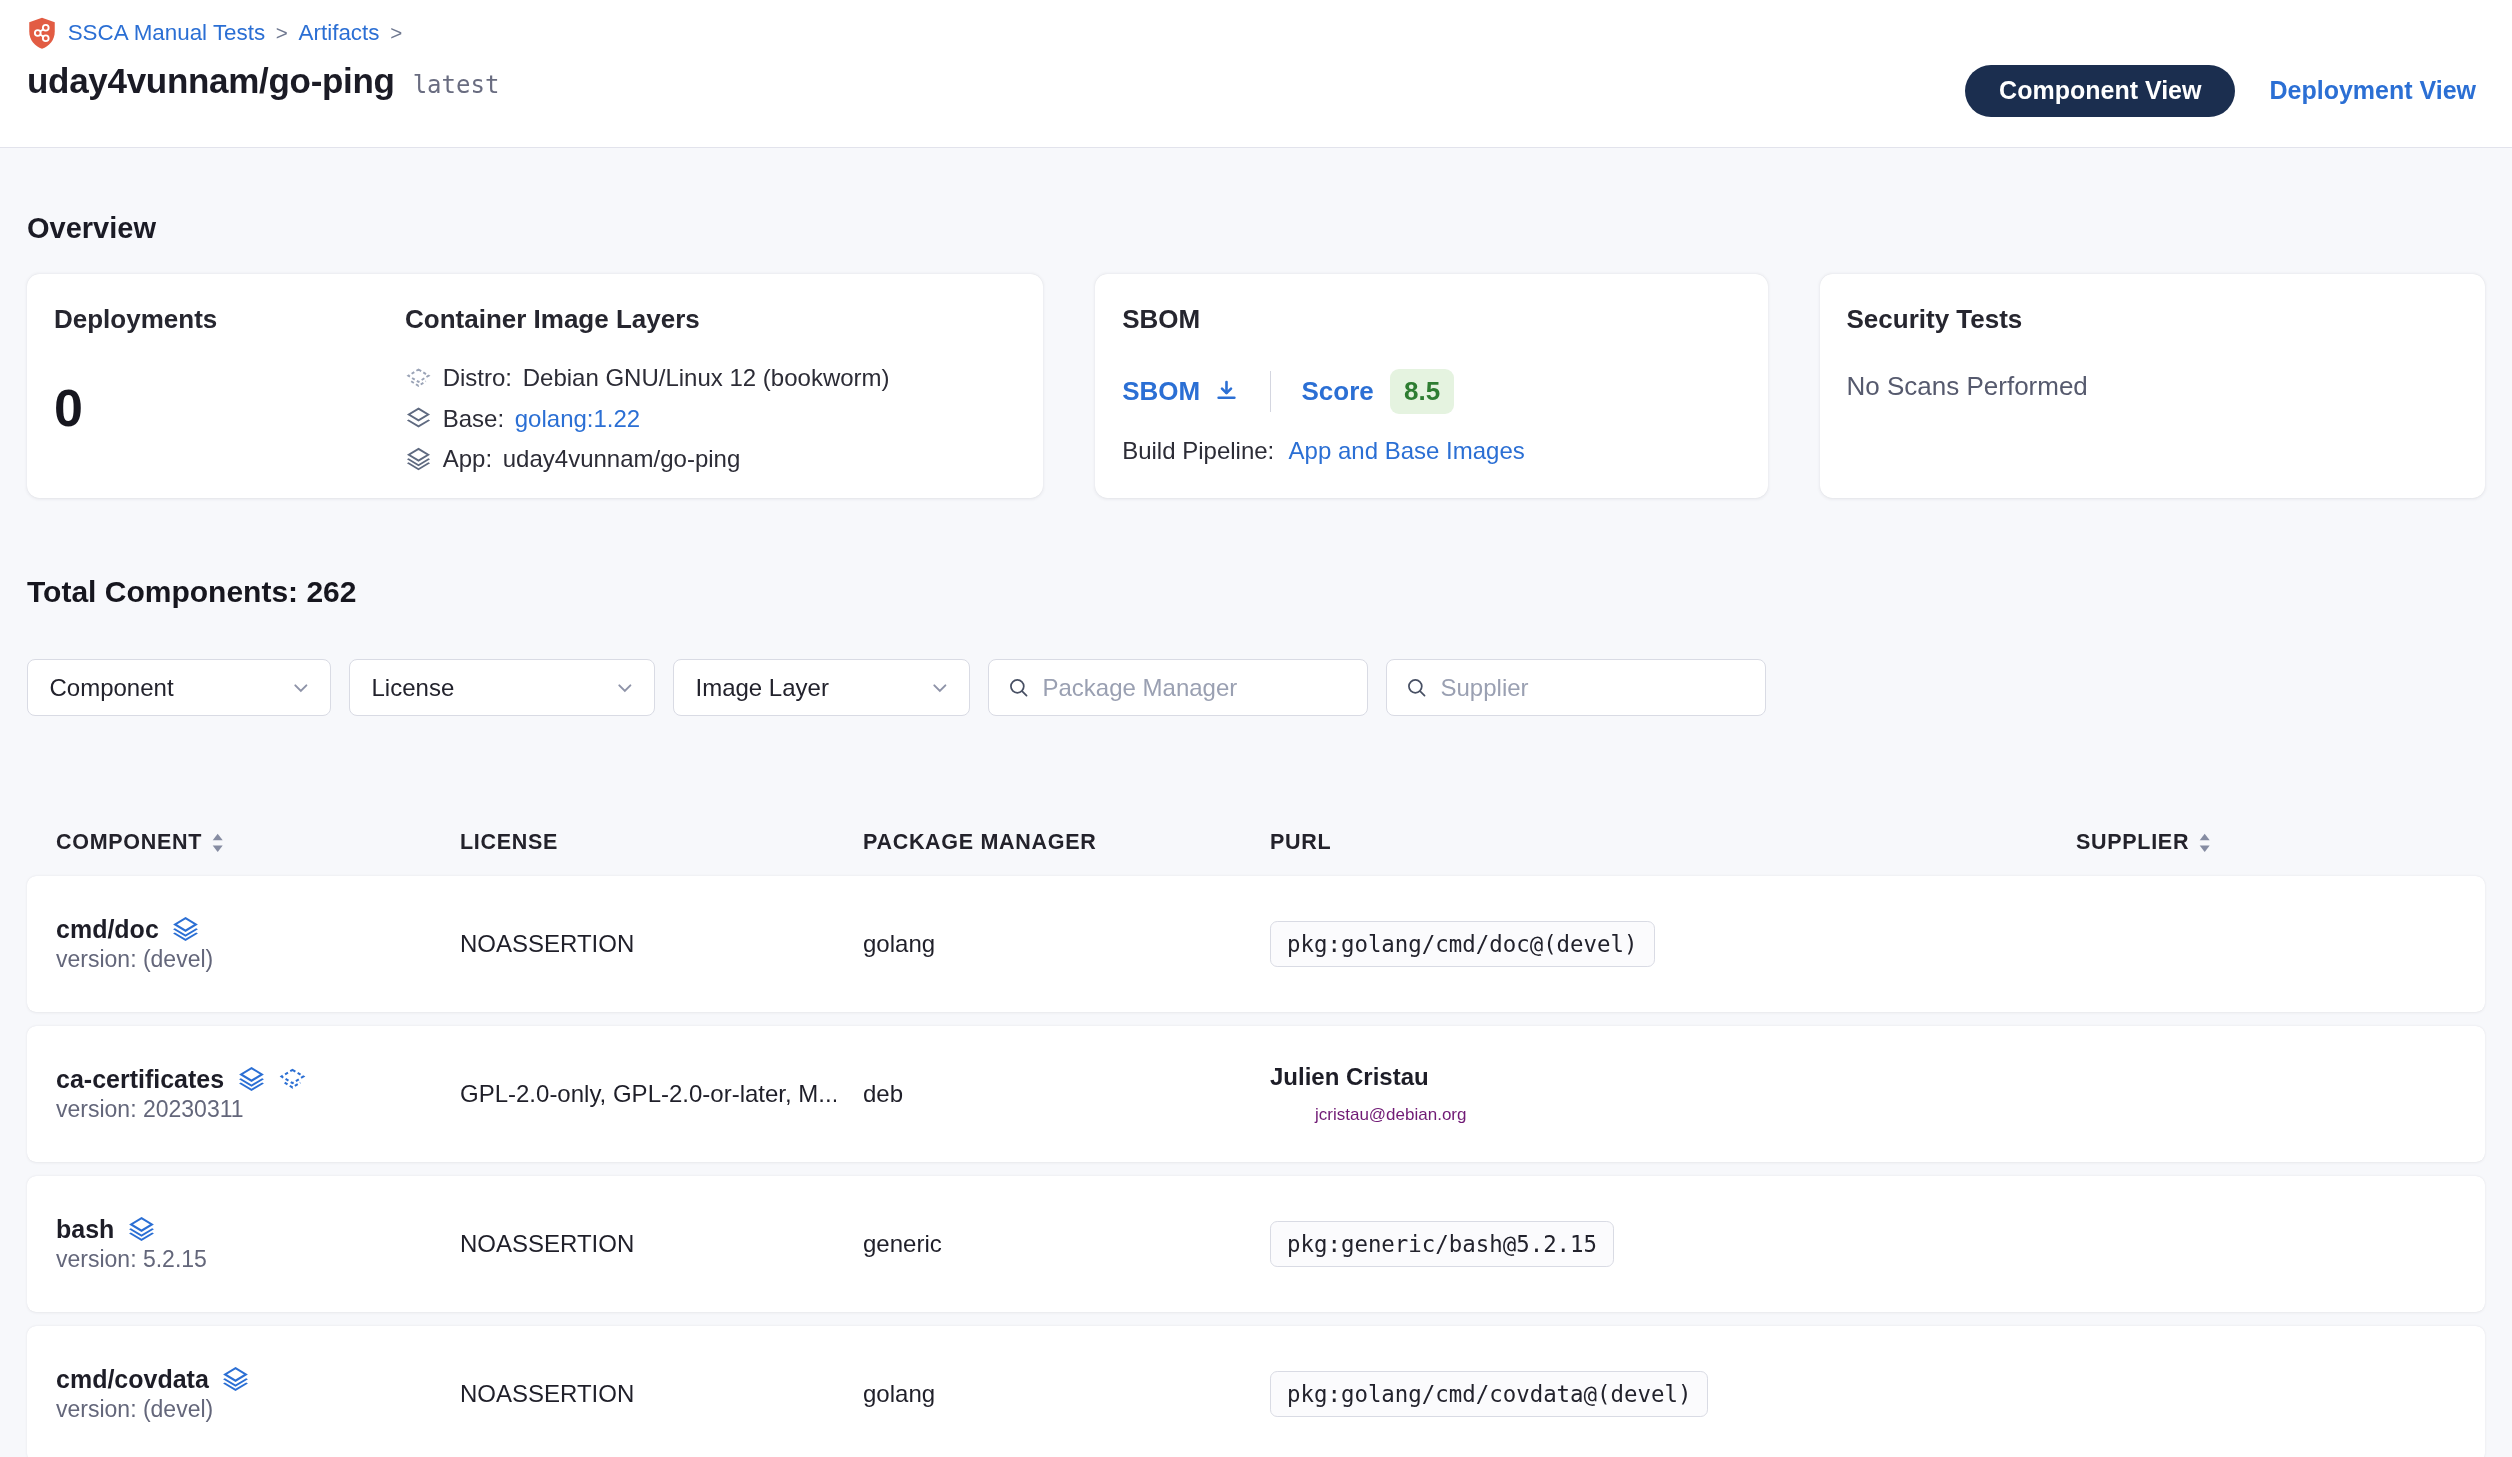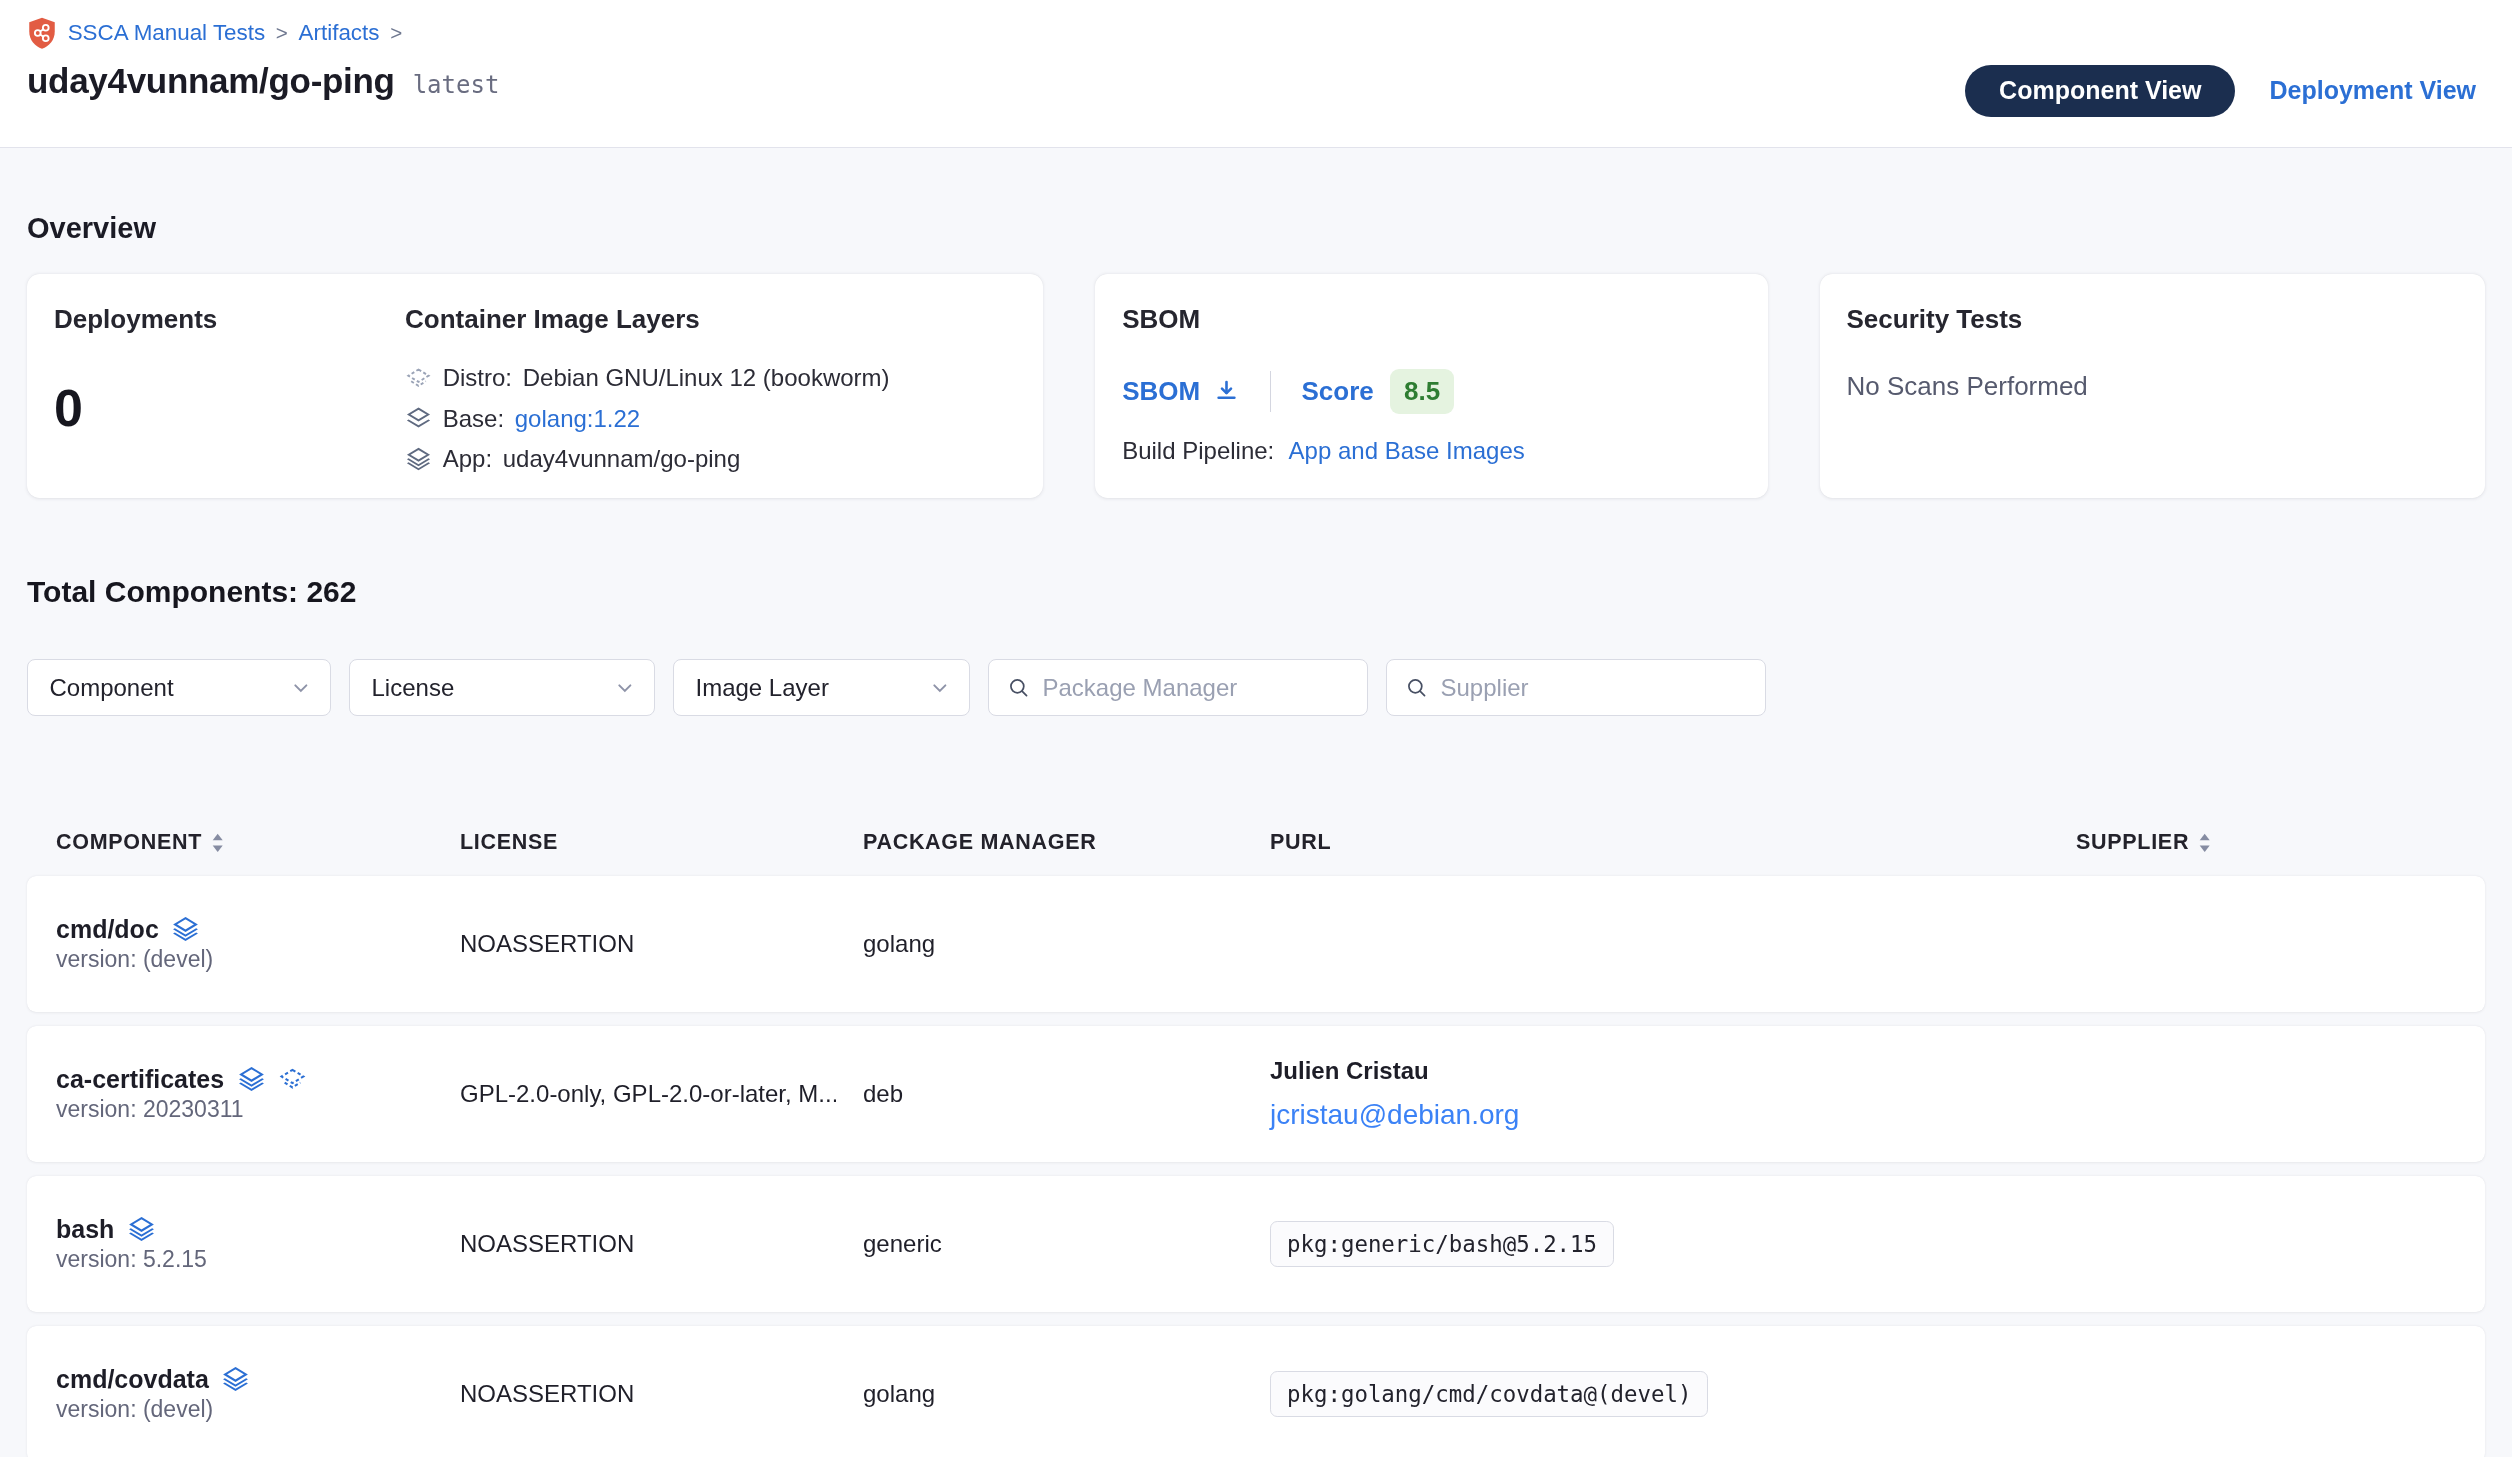--- a/index.html
+++ b/index.html
@@ -114,21 +114,21 @@
   .comp-version { font-size: 23px; color: #63667a; }
   .cell-plain { font-size: 24px; color: #1f1f29; }
   .cell-license { max-width: 376px; white-space: nowrap; overflow: hidden; }
   .purl-pill {
     display: inline-block; font-size: 22.4px; color: #22222c;
     background: #fbfbfd; border: 1.8px solid #d9dbe4; border-radius: 7.2px;
     padding: 9px 16px;
   }
   .cell-supplier { display: flex; flex-direction: column; gap: 14.3px; }
   .sup-name { font-size: 24px; font-weight: 600; color: #1d1d27; }
-  .sup-email { font-size: 28px; color: #3b82f6; }
+  .sup-email { font-size: 17px; color: #701a75; margin-left: 45px; }
 
   svg { display: block; }
 </style>
 </head>
 <body>
 
 <header class="topbar">
   <div>
     <div class="crumbs">
       <span>
@@ -321,20 +321,23 @@
             <path d="M12 2.6 L20.6 7.8 L12 13 L3.4 7.8 Z" fill="#ffffff" stroke="currentColor" stroke-width="1.7"></path>
             <path d="M3.2 10.9 L12 16.2 L20.8 10.9 L22.3 11.8 L12 18.1 L1.7 11.8 Z" fill="currentColor"></path>
             <path d="M3.2 14.4 L12 19.7 L20.8 14.4 L22.3 15.3 L12 21.6 L1.7 15.3 Z" fill="currentColor"></path>
           </svg>
         </span>
       </div>
       <div class="comp-version">version: (devel)</div>
     </div>
     <div class="cell-plain cell-license">NOASSERTION</div>
     <div class="cell-plain">golang</div>
+    <div>
+      <span class="purl-pill mono">pkg:golang/cmd/doc@(devel)</span>
+    </div>
     <div class="cell-supplier">
       <span class="sup-name"></span>
       <span class="sup-email"></span>
     </div>
   </div>
 
   <div class="row-card">
     <div class="cell-comp">
       <div class="comp-name-row">
         <span class="comp-name">ca-certificates</span>

